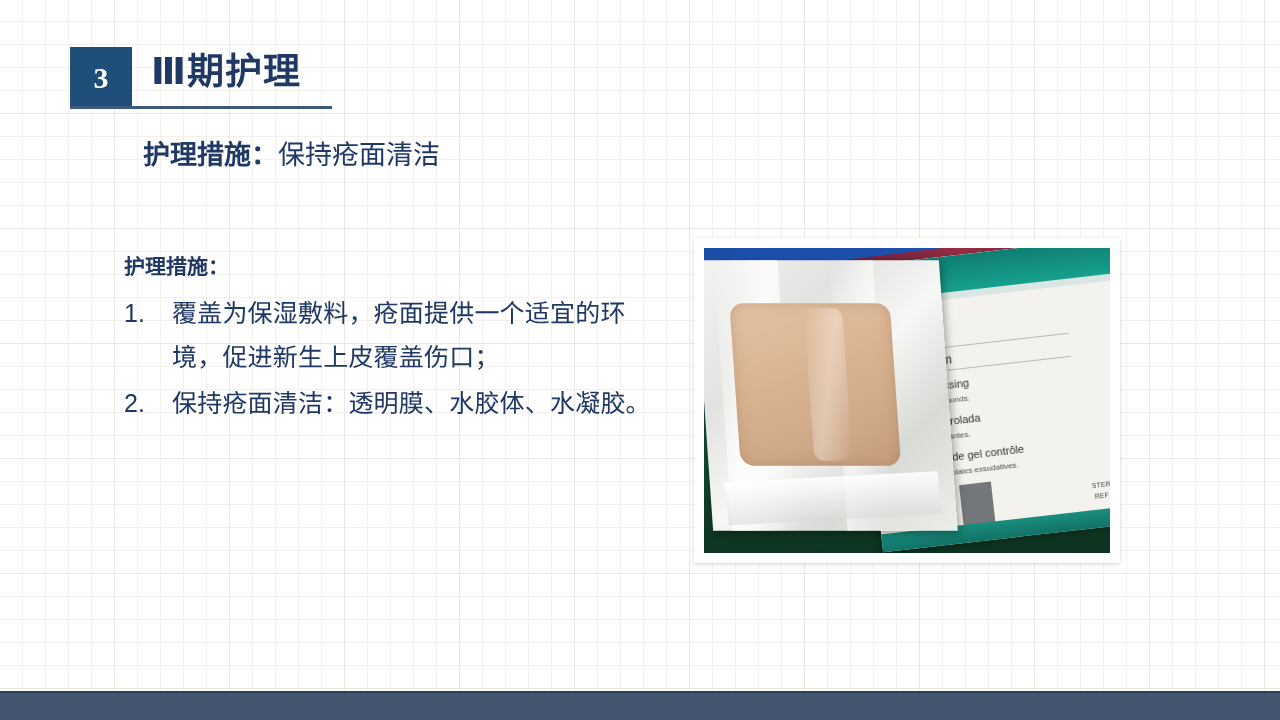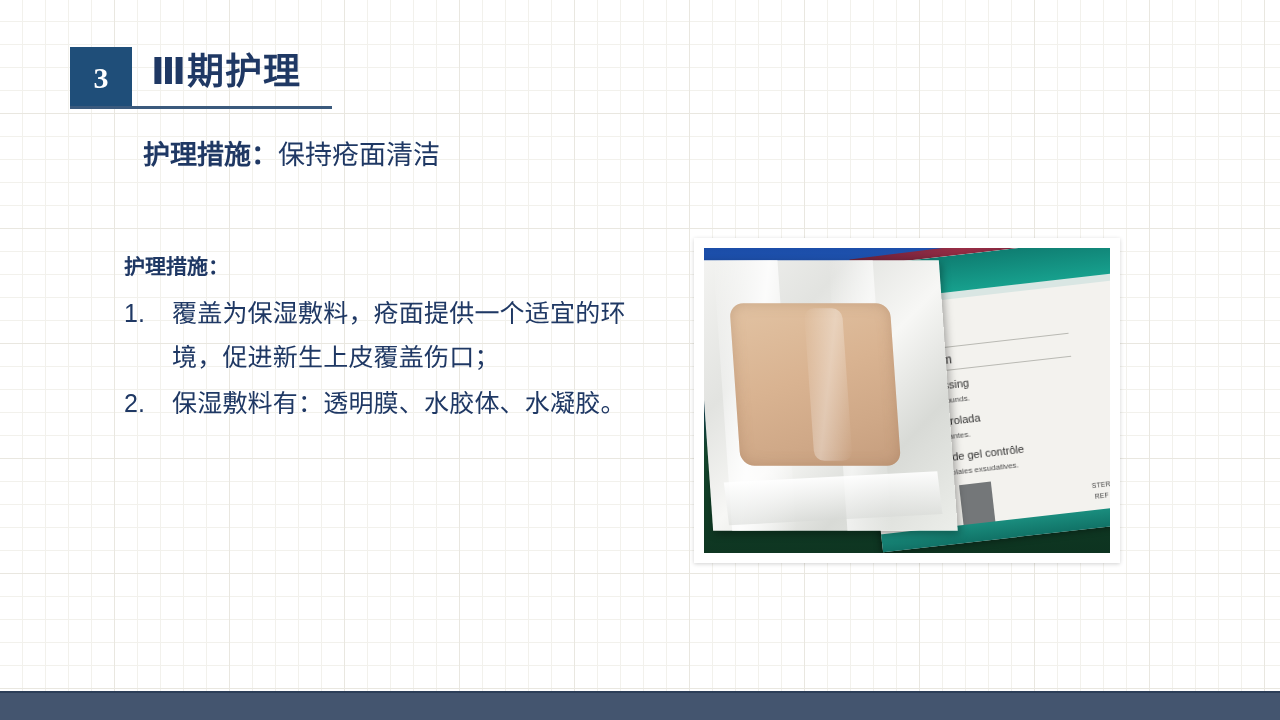--- a/index.html
+++ b/index.html
@@ -363,21 +363,21 @@
   <div id="measures">
     <div id="measures-heading">护理措施：</div>
 
     <div class="measure-item">
       <span class="measure-num">1.</span>
       <span class="measure-text">覆盖为保湿敷料，疮面提供一个适宜的环境，促进新生上皮覆盖伤口；</span>
     </div>
 
     <div class="measure-item">
       <span class="measure-num">2.</span>
-      <span class="measure-text">保湿敷料有：透明膜、水胶体、水凝胶。</span>
+      <span class="measure-text">保持疮面清洁：透明膜、水胶体、水凝胶。</span>
     </div>
   </div>
 
   <div id="photo-frame">
     <div id="photo">
       <div class="cloth-stripe"></div>
 
       <div class="carton">
         <div class="carton-band"></div>
         <div class="carton-band2"></div>

